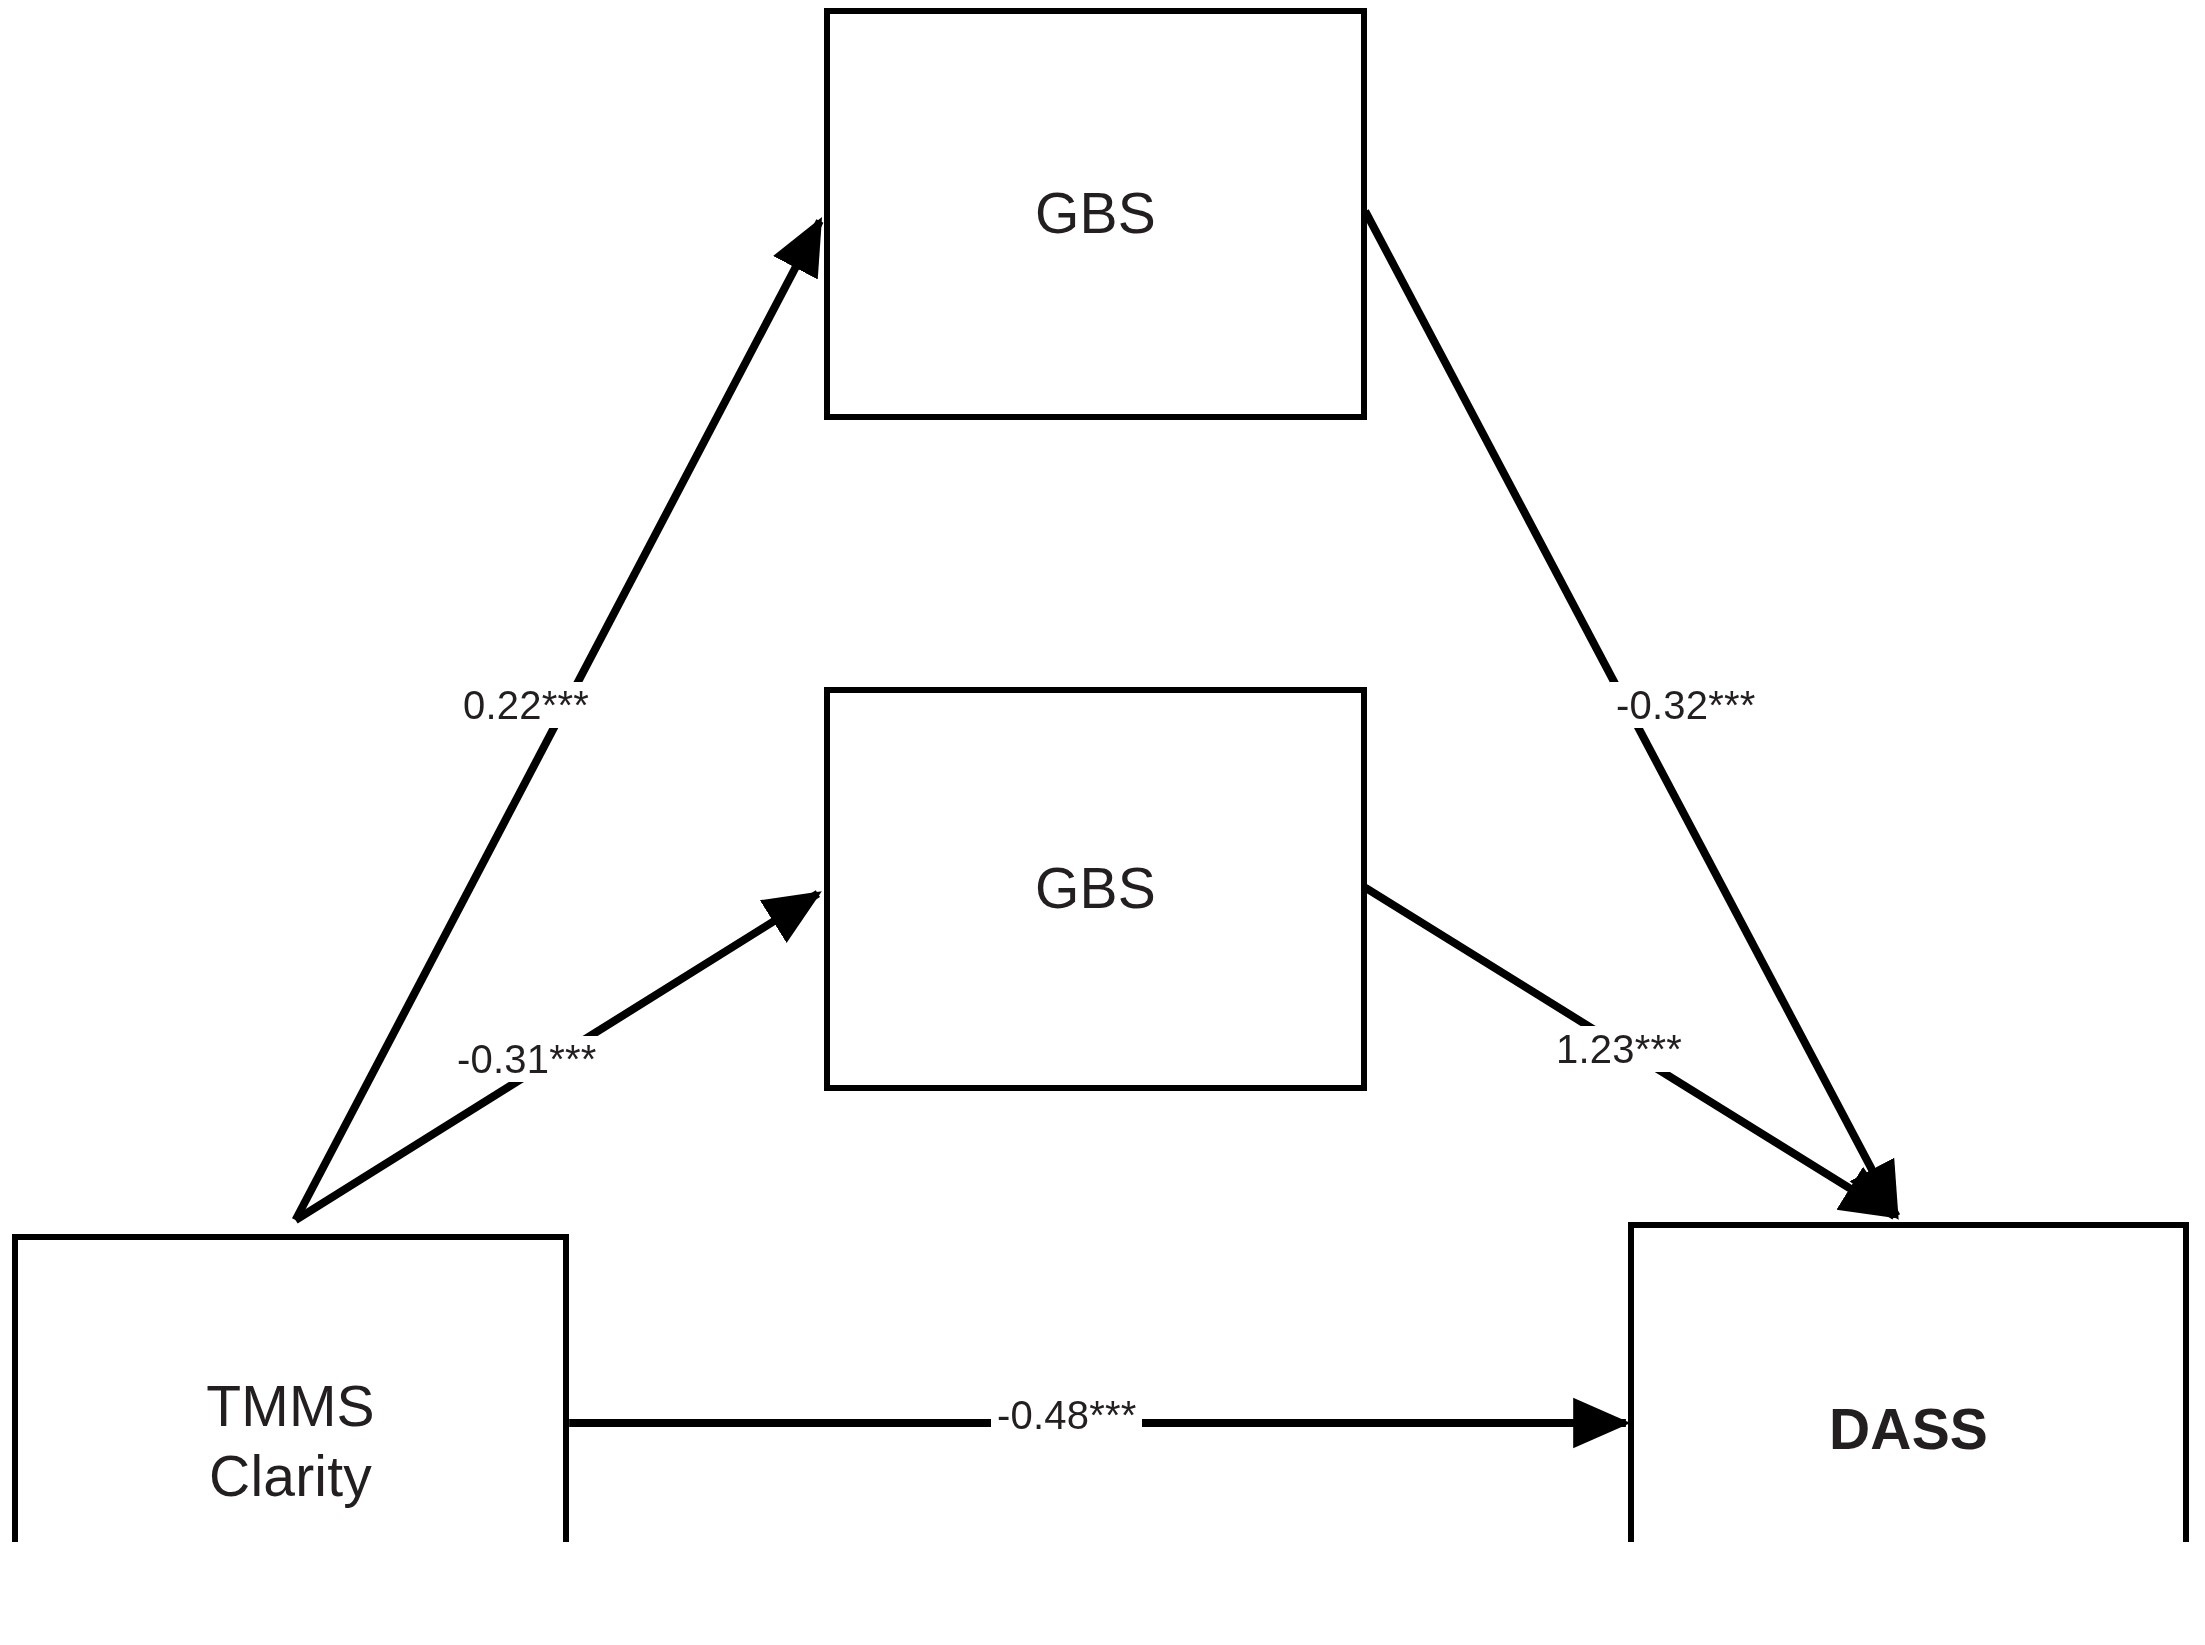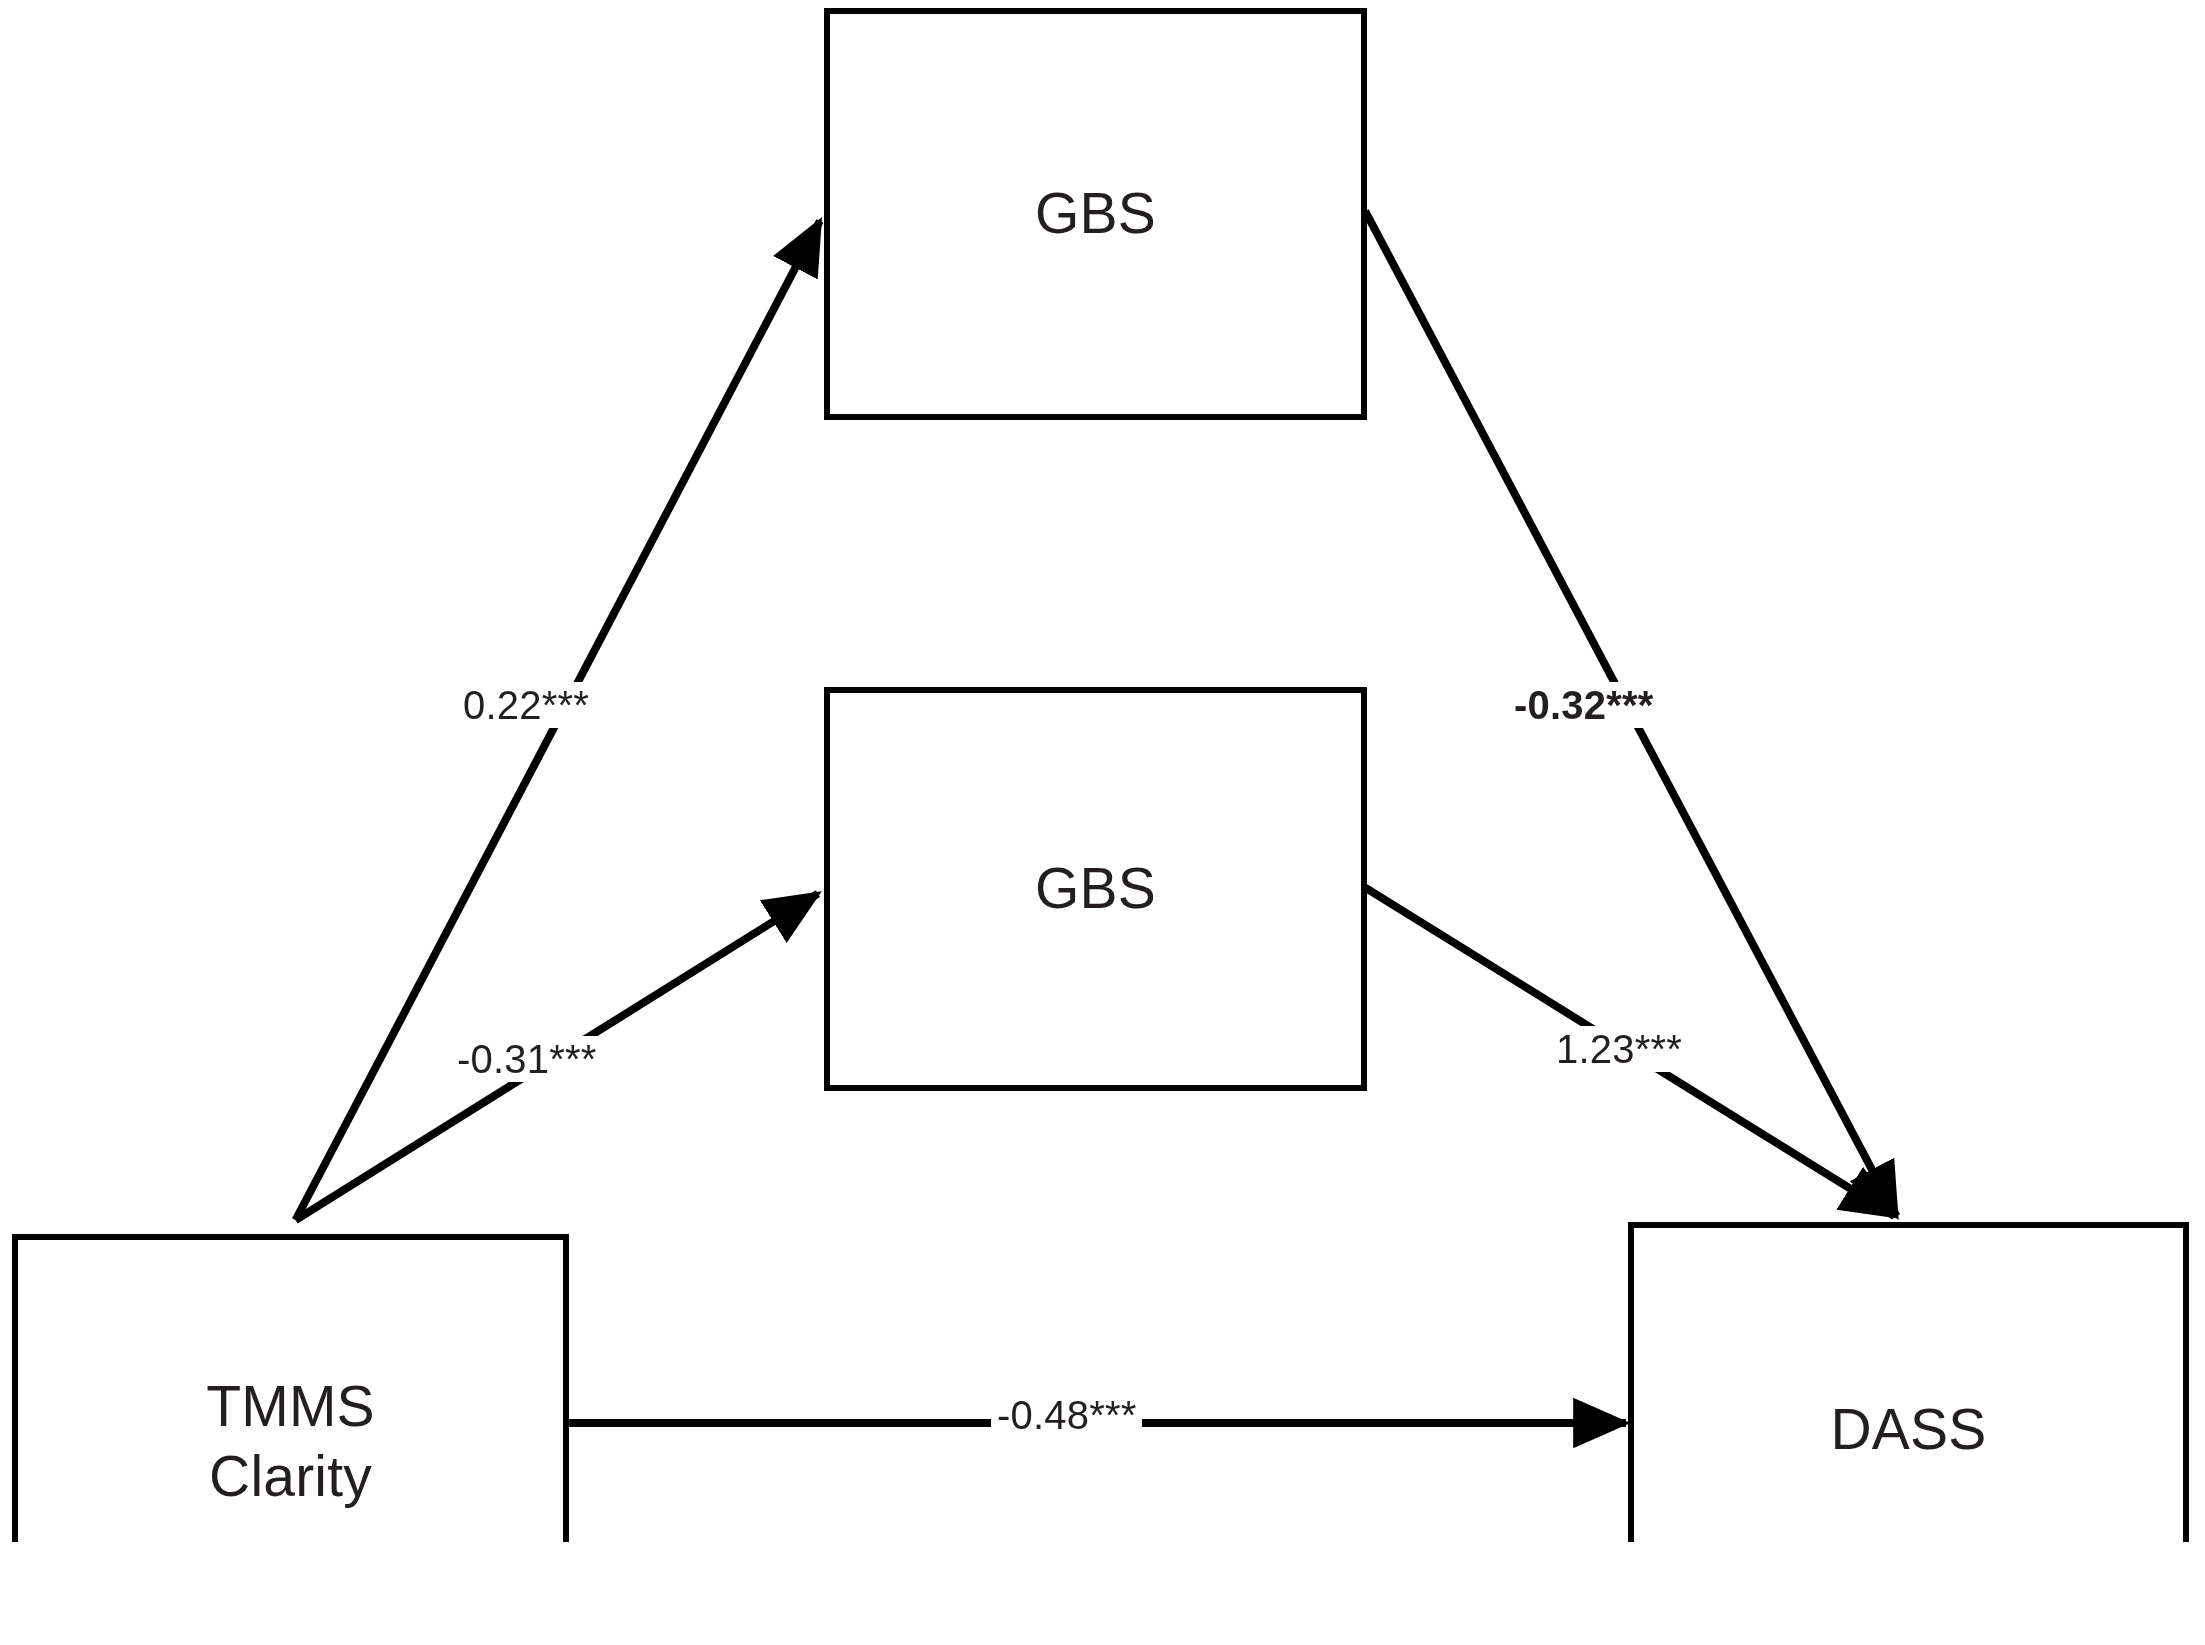--- a/index.html
+++ b/index.html
@@ -87,28 +87,28 @@
 
   <div class="node-box" style="left:824px; top:687px; width:543px; height:404px;">
     <span class="node-label-line">GBS</span>
   </div>
 
   <div class="node-box" style="left:12px; top:1222px; width:557px; height:416px;margin-top:12px;">
     <span class="node-label-line">TMMS</span>
     <span class="node-label-line">Clarity</span>
   </div>
 
-  <div class="node-box" style="left:1628px; top:1222px; width:561px; height:416px;">
+  <div class="node-box" style="left:1628px; top:1222px; width:561px; height:416px;font-weight:bold;">
     <span class="node-label-line">DASS</span>
   </div>
 
   <div class="edge-label" style="left:457px; top:682px;">0.22***</div>
 
   <div class="edge-label" style="left:451px; top:1036px;">-0.31***</div>
 
-  <div class="edge-label" style="left:1508px; top:682px;font-weight:bold;">-0.32***</div>
+  <div class="edge-label" style="left:1610px; top:682px;">-0.32***</div>
 
   <div class="edge-label" style="left:1550px; top:1026px;">1.23***</div>
 
   <div class="edge-label" style="left:991px; top:1392px;text-align:right;">-0.48***</div>
 
 </div>
 
 
 </body></html>

